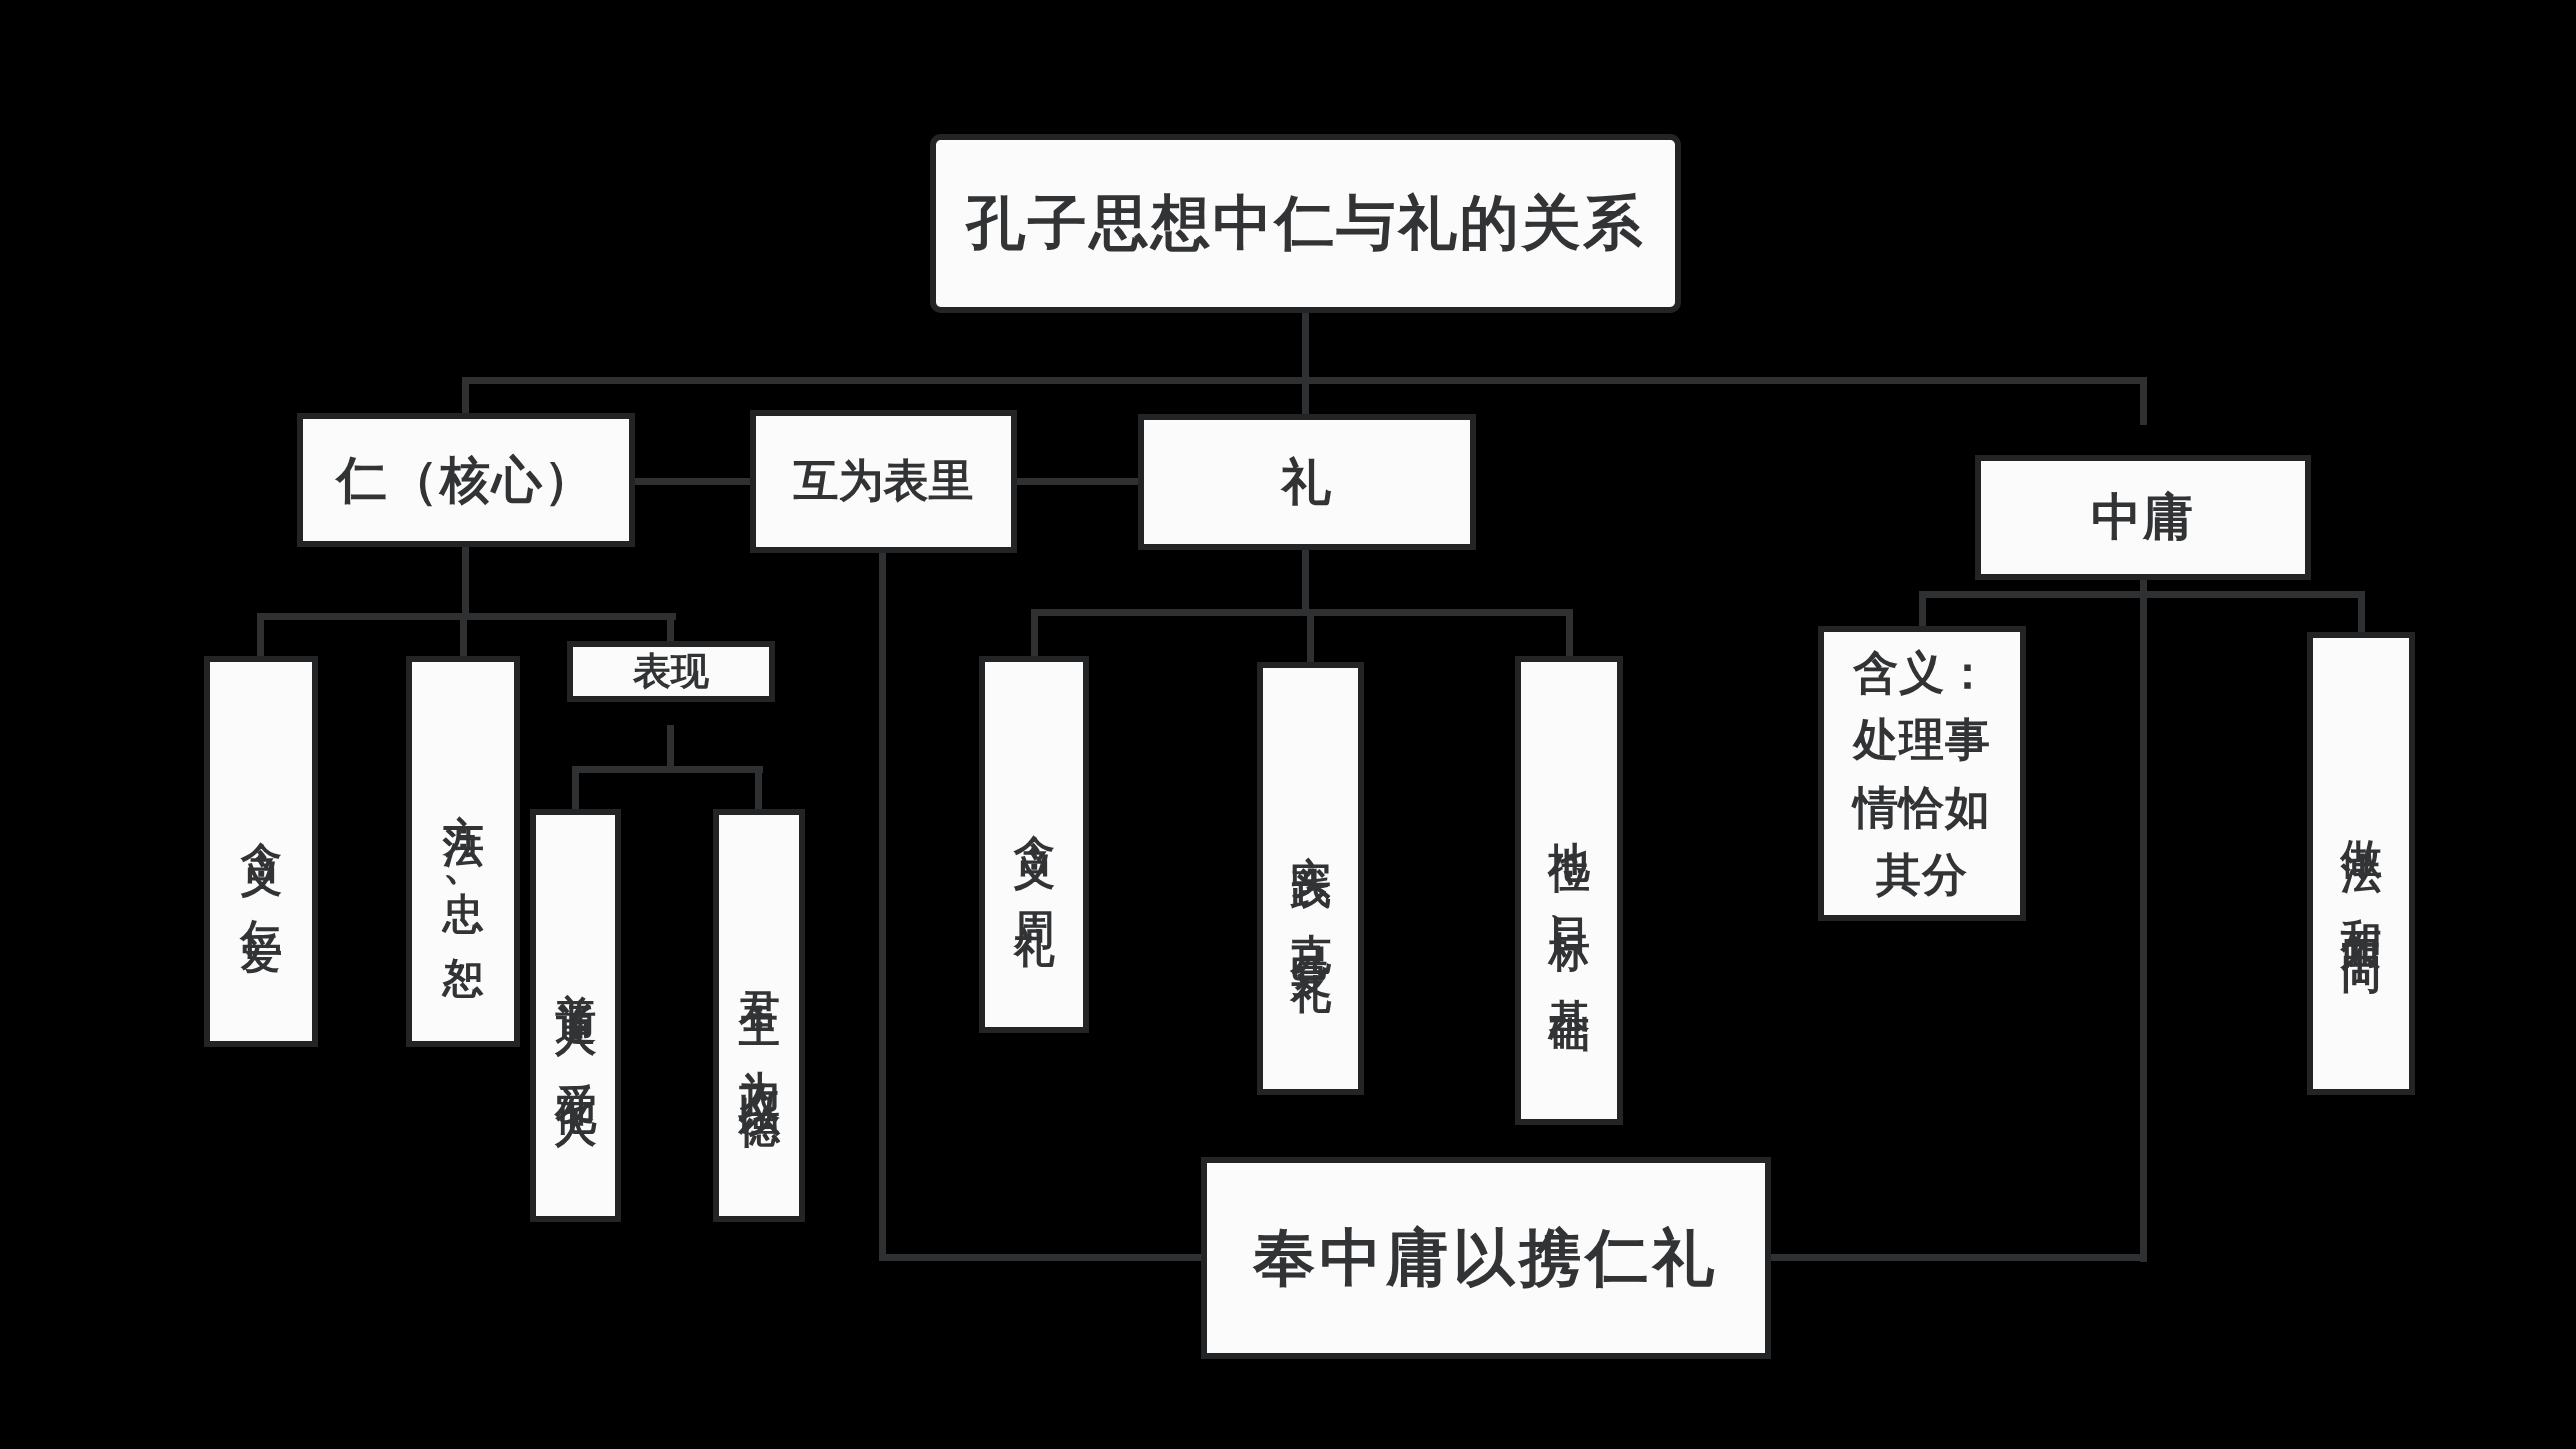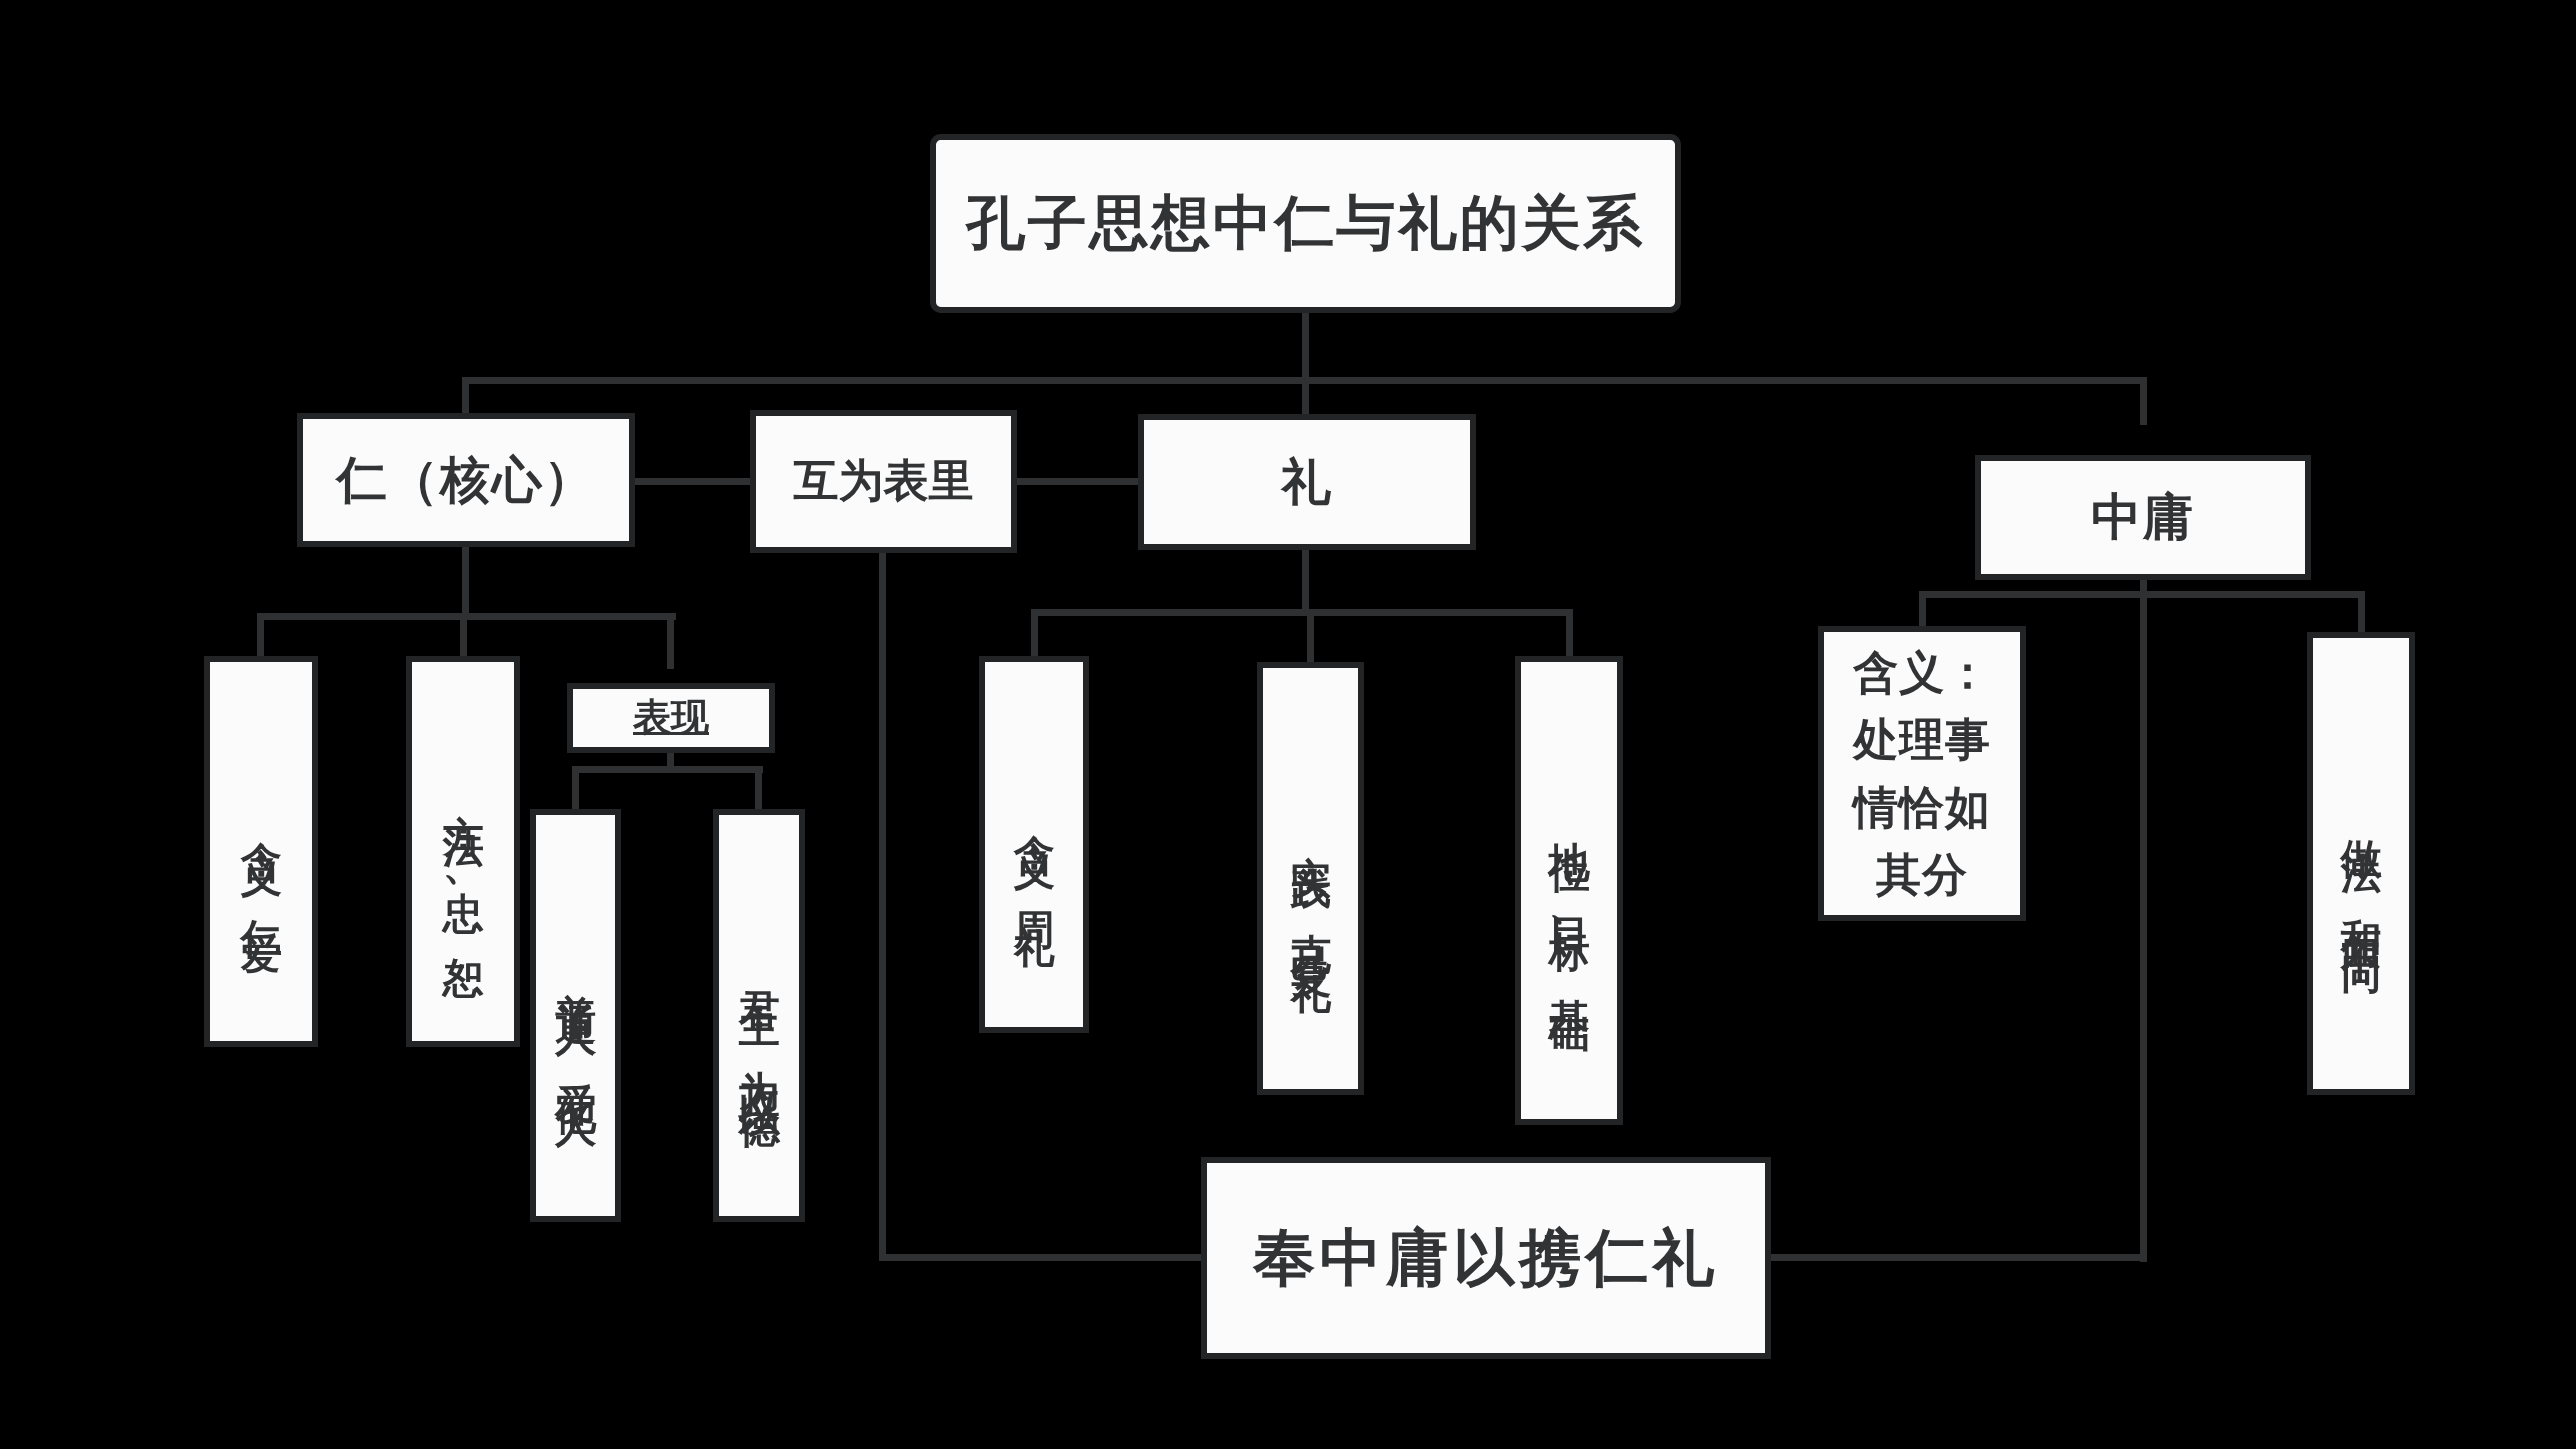--- a/index.html
+++ b/index.html
@@ -119,21 +119,21 @@
   <div class="node lvl1" style="left:297px; top:413px; width:338px; height:134px;">仁（核心）</div>
 
   <div class="node lvl1" style="left:1138px; top:414px; width:338px; height:136px;">礼</div>
 
   <div class="node lvl1" style="left:1975px; top:422px; width:336px; height:125px;margin-top:33px;">中庸</div>
 
   <div class="node vert" style="left:204px; top:656px; width:114px; height:391px;">含义：仁爱</div>
 
   <div class="node vert" style="left:406px; top:656px; width:114px; height:391px;">方法：忠、恕</div>
 
-  <div class="node small-h" style="left:567px; top:683px; width:208px; height:70px;text-decoration:underline;">表现</div>
+  <div class="node small-h" style="left:567px; top:641px; width:208px; height:61px;">表现</div>
 
   <div class="node vert" style="left:530px; top:809px; width:91px; height:413px;">普通人：爱他人</div>
 
   <div class="node vert" style="left:713px; top:809px; width:92px; height:413px;">君主：为政以德</div>
 
   <div class="node vert" style="left:979px; top:656px; width:110px; height:377px;">含义：周礼</div>
 
   <div class="node vert" style="left:1257px; top:662px; width:107px; height:433px;">实践：克己复礼</div>
 
   <div class="node vert" style="left:1515px; top:656px; width:108px; height:469px;">地位：目标、基础</div>

